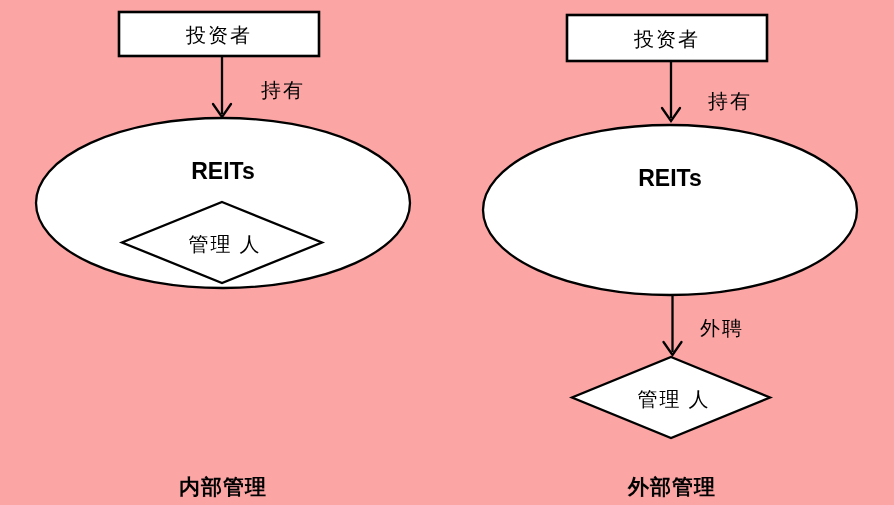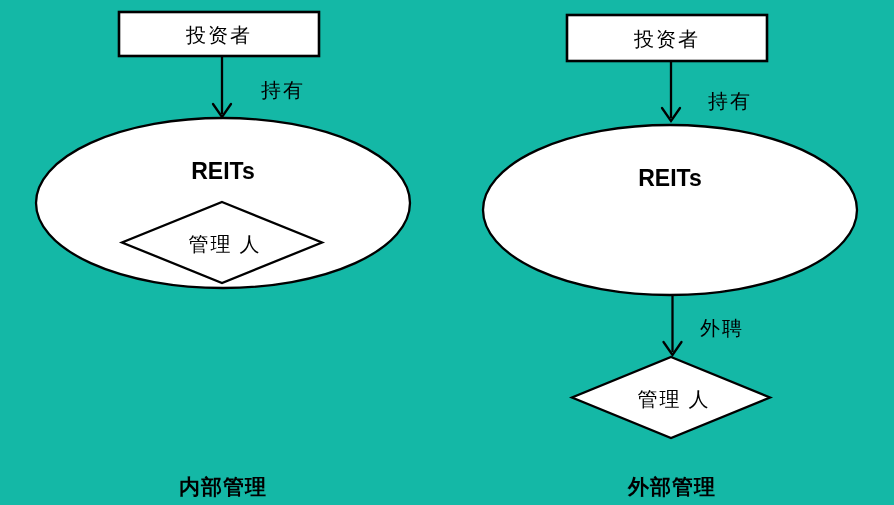--- a/index.html
+++ b/index.html
@@ -4,21 +4,21 @@
 <style>
   html, body {
     margin: 0;
     padding: 0;
     background: #ffffff;
   }
   .stage {
     position: relative;
     width: 894px;
     height: 505px;
-    background: #14b8a6;
+    background: #fca5a5;
     overflow: hidden;
   }
   svg { display: block; }
 
   .shape {
     fill: #ffffff;
     stroke: #000000;
   }
   .box    { stroke-width: 2.6; }
   .oval   { stroke-width: 2.3; }

